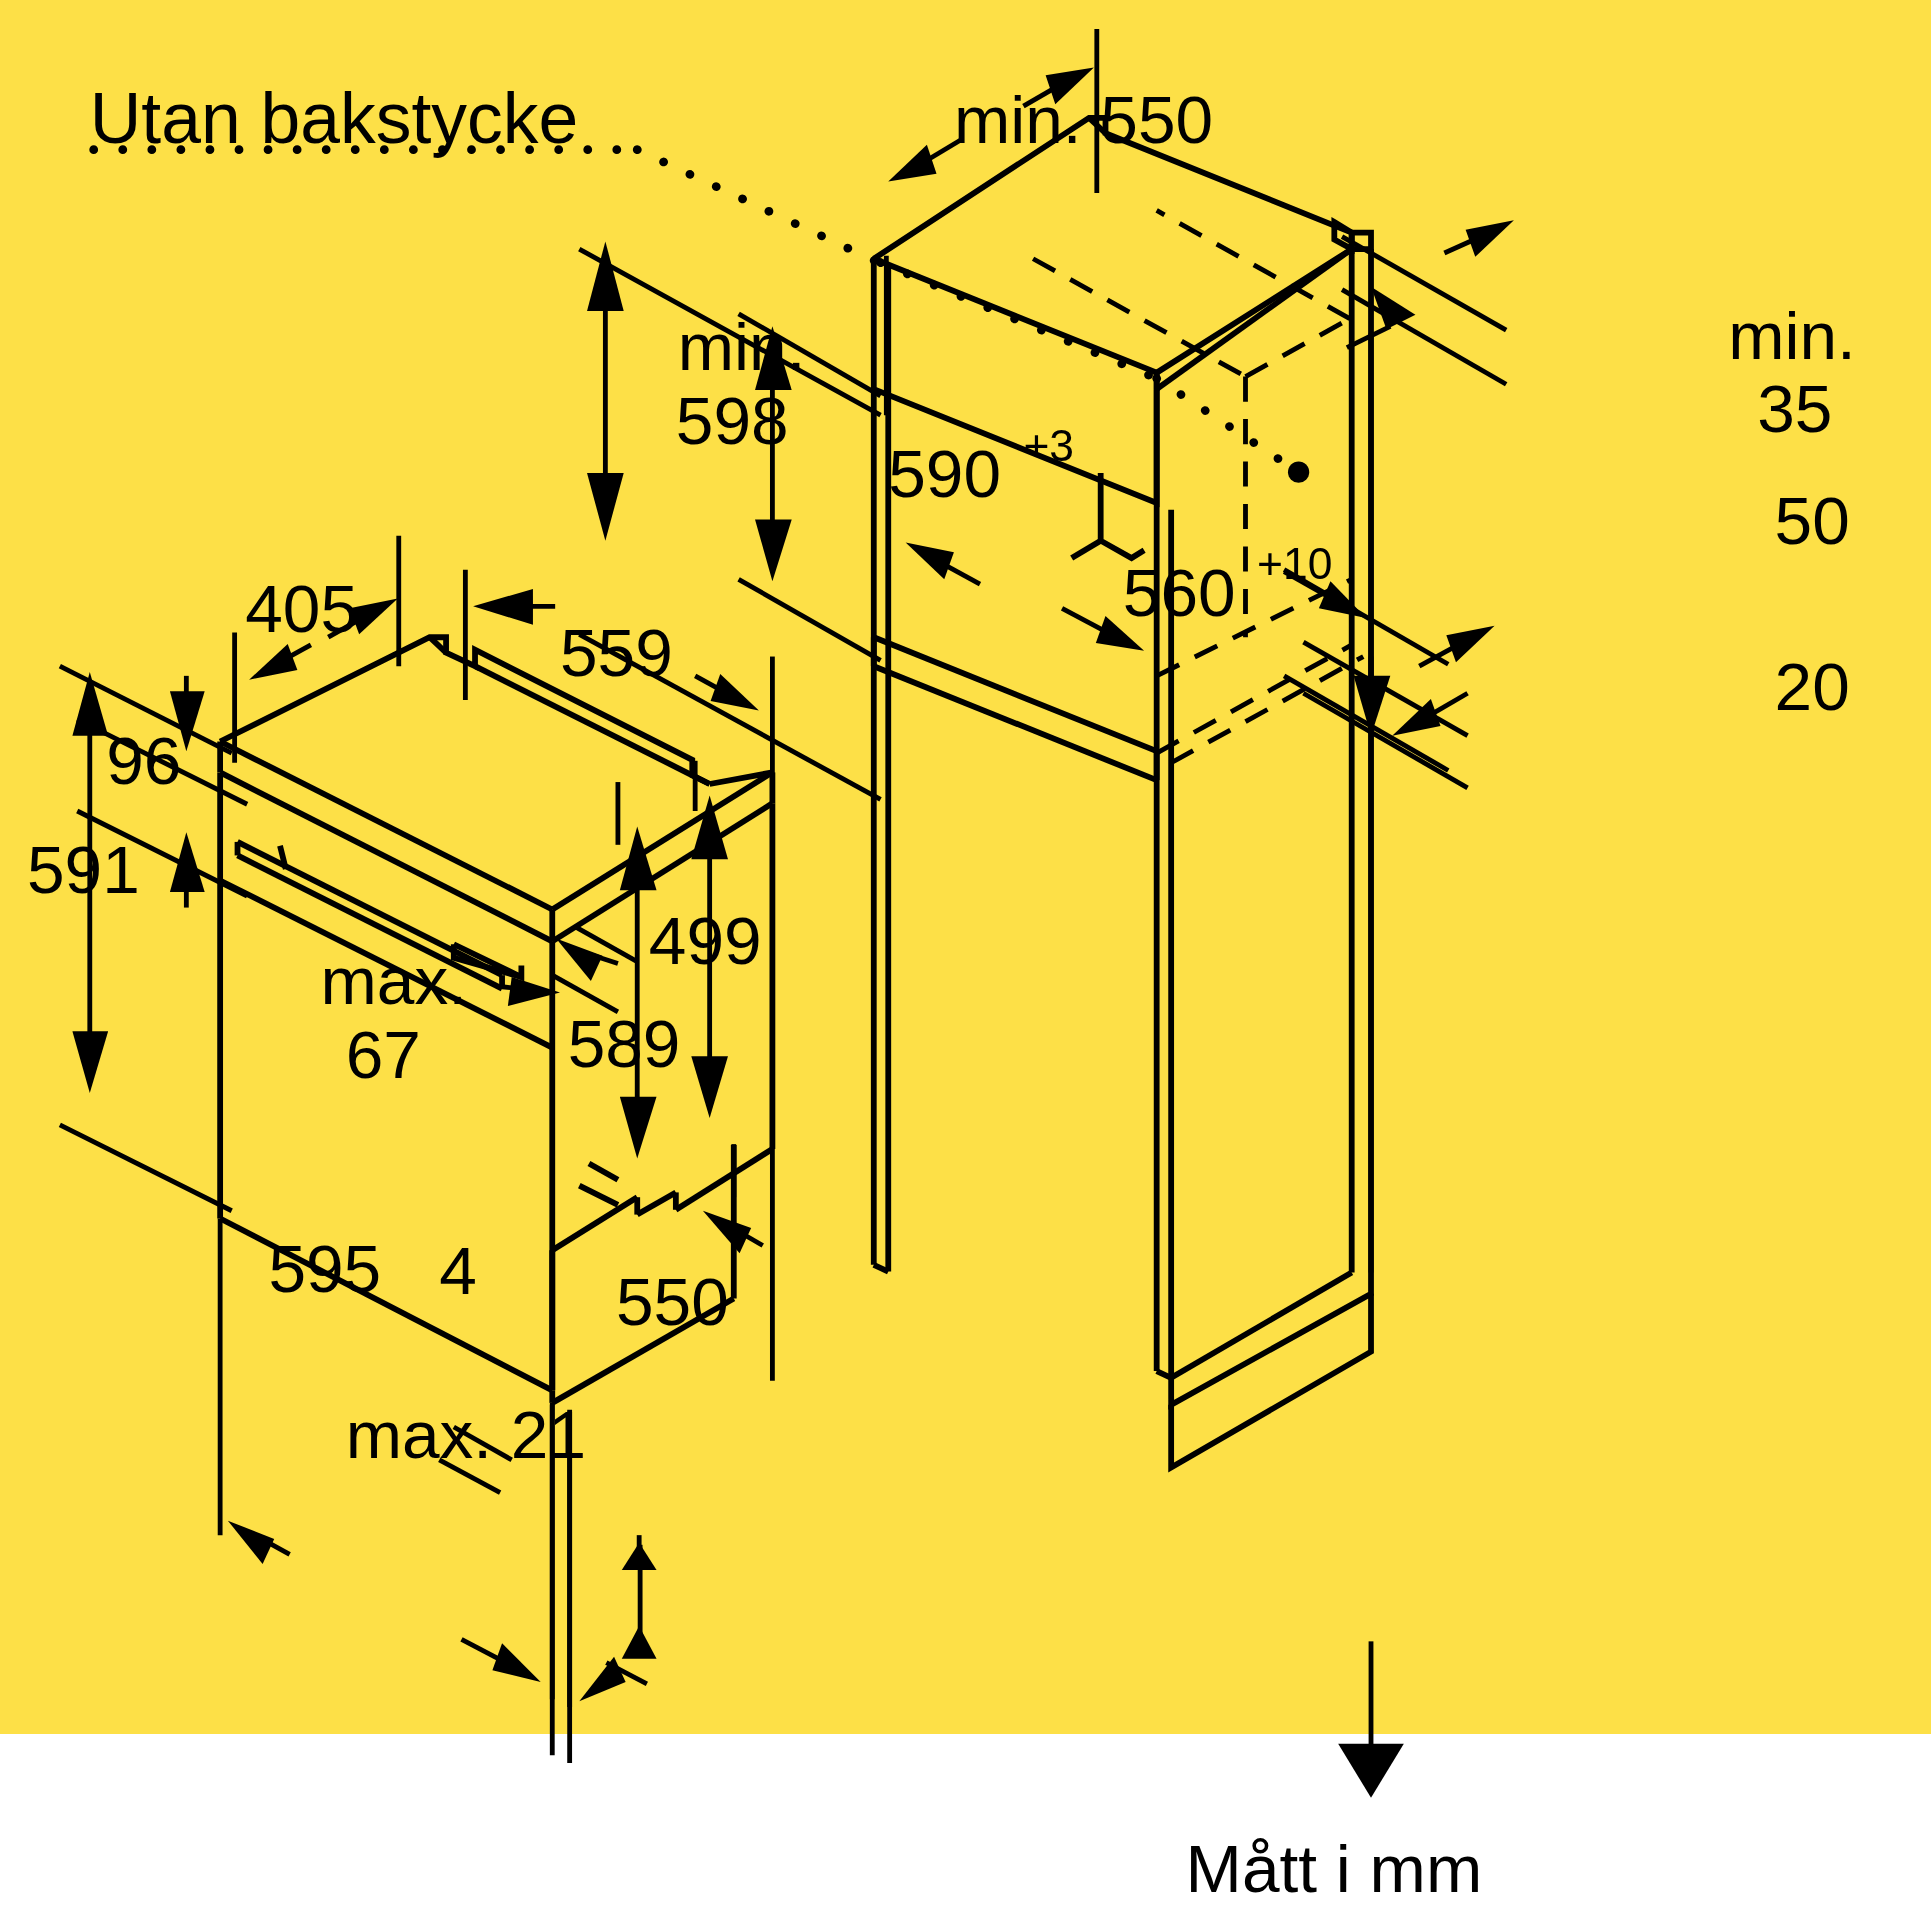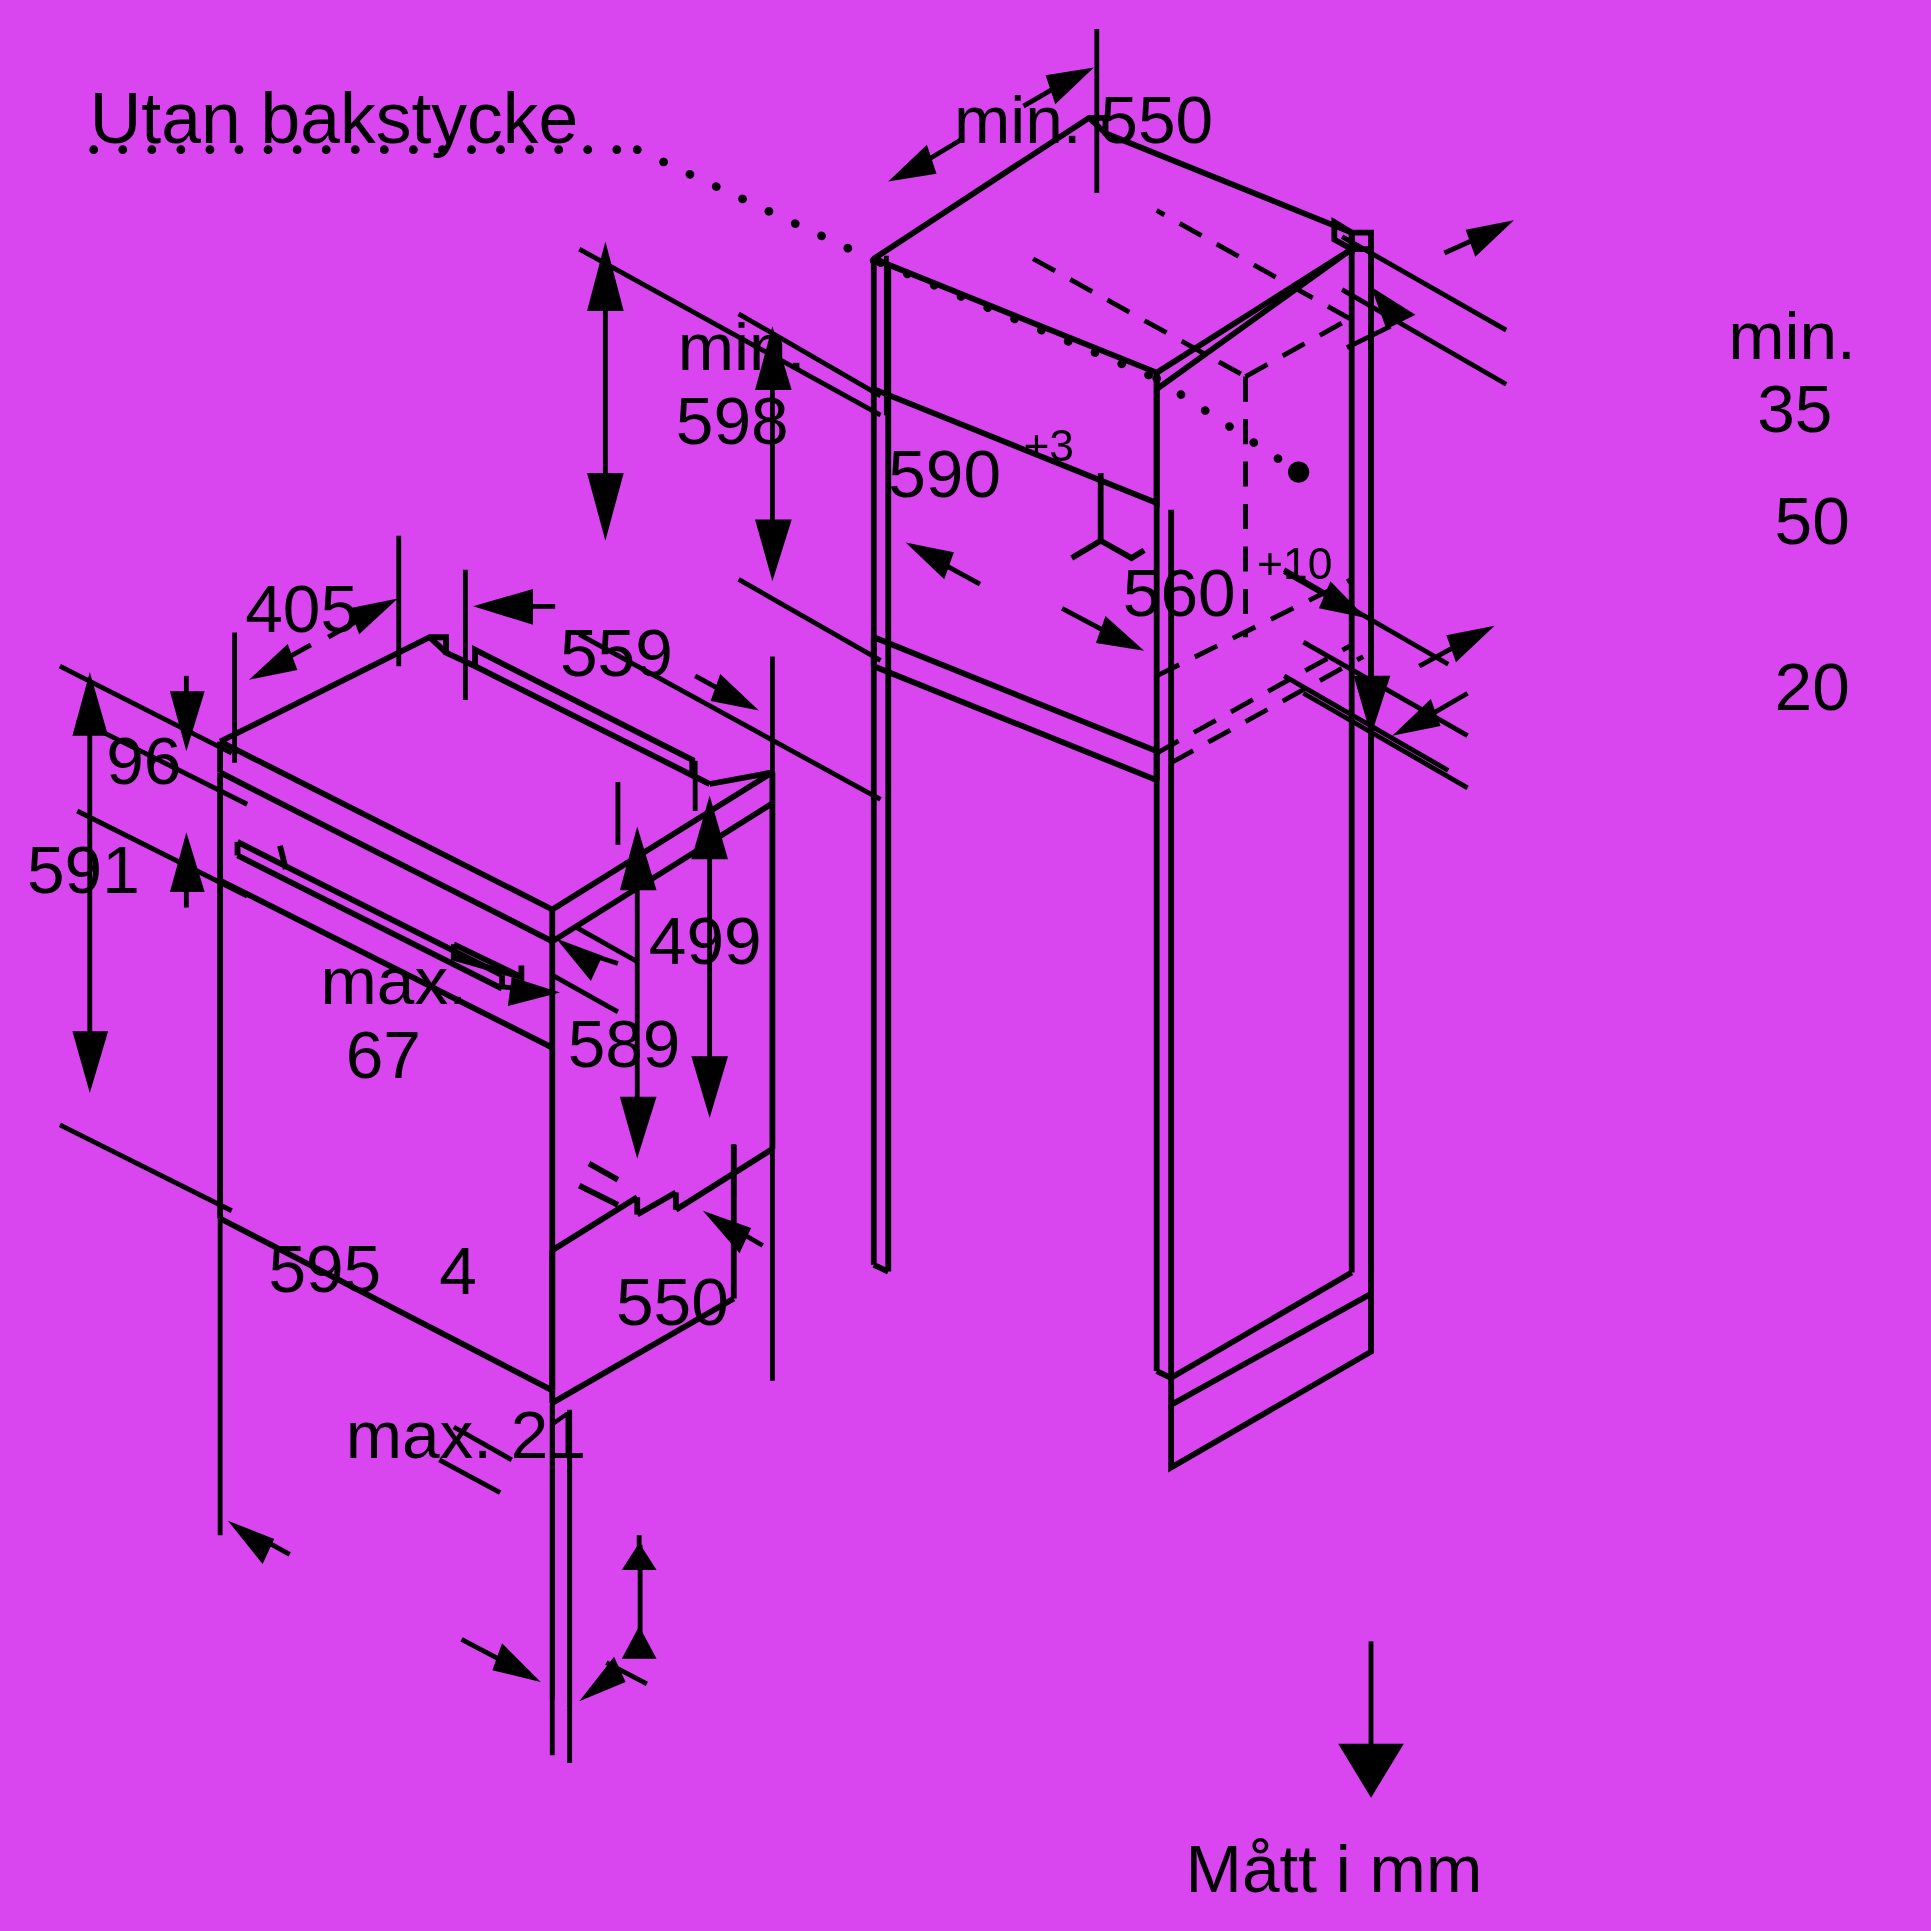--- a/index.html
+++ b/index.html
@@ -9,22 +9,22 @@
   }
   body {
     width: 1931px;
     height: 1931px;
     font-family: "Liberation Sans", sans-serif;
     overflow: hidden;
   }
   #drawing-root {
     position: relative;
     width: 1931px;
-    height: 1931px;
-    background: #d946ef;
+    height: 1734px;
+    background: #fde047;
   }
   svg#tech-svg {
     position: absolute;
     top: 0; left: 0;
     width: 1931px;
     height: 1931px;
     display: block;
   }
   .solid  { fill: none; stroke: #000000; stroke-width: 6; stroke-linecap: butt; stroke-linejoin: miter; }
   .ext    { fill: none; stroke: #000000; stroke-width: 5; }

